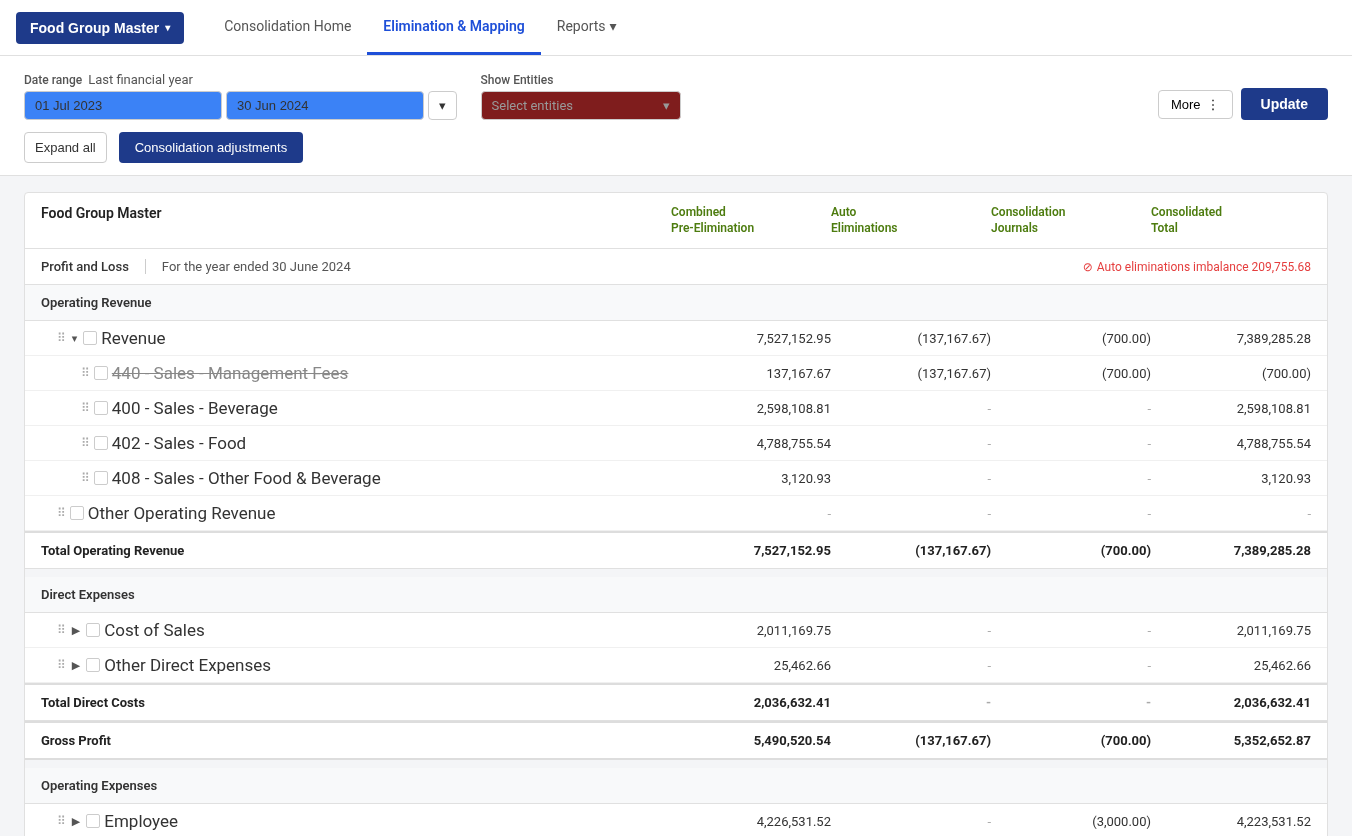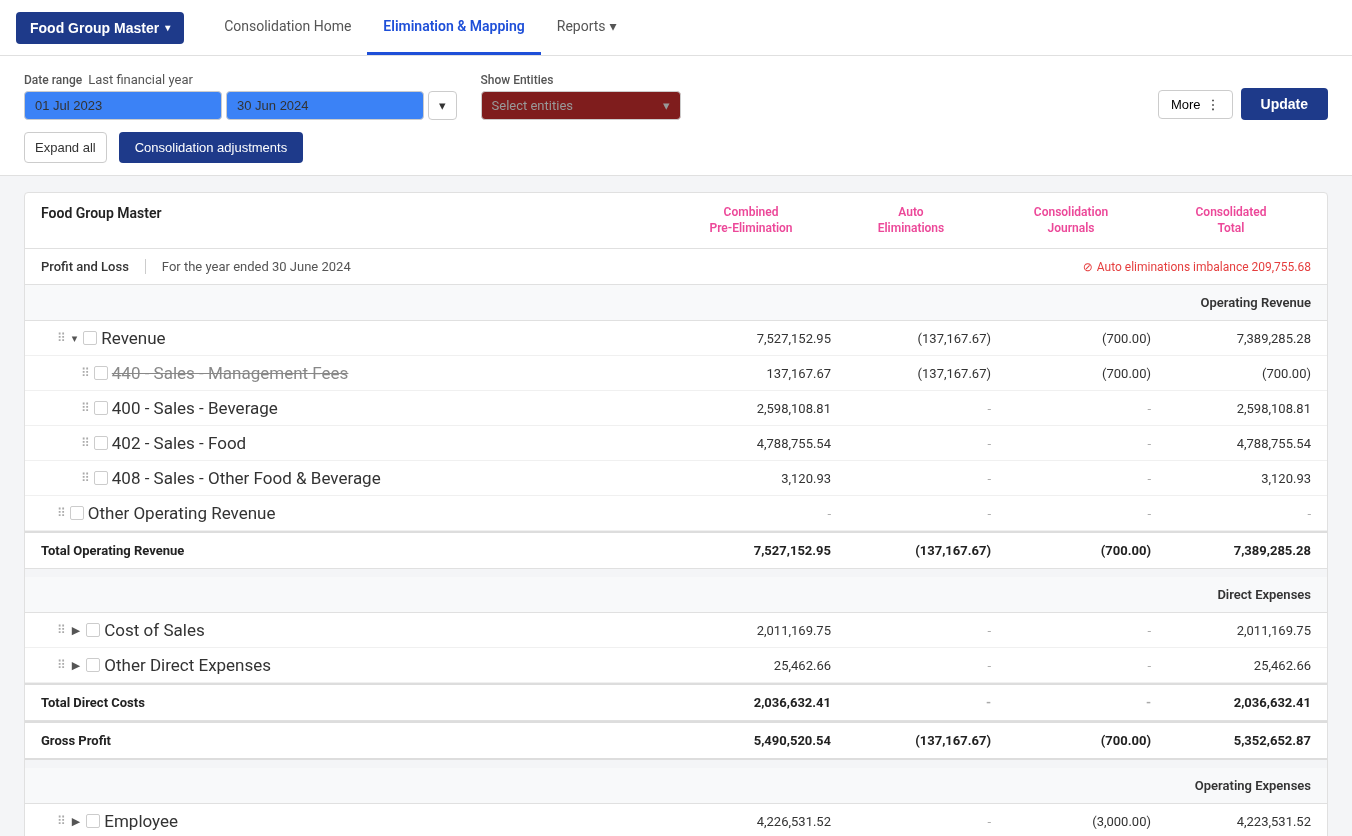--- a/index.html
+++ b/index.html
@@ -30,25 +30,25 @@
     .expand-btn { border: 1px solid #ccc; border-radius: 4px; padding: 7px 10px; background: #fff; cursor: pointer; font-size: 13px; color: #333; }
     .consolidation-btn { background: #1e3a8a; color: #fff; border: none; border-radius: 4px; padding: 8px 16px; font-size: 13px; font-weight: 500; cursor: pointer; }
 
     
     .main-content { padding: 16px 24px; }
     .report-container { background: #fff; border: 1px solid #e0e0e0; border-radius: 4px; }
 
     
     .report-header { display: grid; grid-template-columns: 1fr 160px 160px 160px 160px; padding: 12px 16px; border-bottom: 1px solid #e0e0e0; }
     .report-title { font-size: 14px; font-weight: 600; color: #222; }
-    .col-header { text-align: center; font-size: 12px; font-weight: 600; color: #ec4899; line-height: 1.3; }
+    .col-header { text-align: left; font-size: 12px; font-weight: 600; color: #4d7c0f; line-height: 1.3; }
     .pl-label { font-size: 13px; color: #333; font-weight: 500; }
 
     
-    .section-header { background: #f8f9fa; padding: 10px 16px; font-size: 13px; font-weight: 600; color: #333; border-bottom: 1px solid #e0e0e0; text-align: right; }
+    .section-header { background: #f8f9fa; padding: 10px 16px; font-size: 13px; font-weight: 600; color: #333; border-bottom: 1px solid #e0e0e0; }
 
     
     .data-row { display: grid; grid-template-columns: 1fr 160px 160px 160px 160px; padding: 7px 16px; border-bottom: 1px solid #f0f0f0; align-items: center; }
     .row-indent1 { padding-left: 32px; }
     .row-indent2 { padding-left: 56px; }
     .drag-handle { color: #aaa; font-size: 12px; cursor: grab; }
     .chevron-btn { background: none; border: none; cursor: pointer; color: #555; font-size: 11px; padding: 2px; }
     .checkbox { width: 14px; height: 14px; border: 1px solid #ccc; border-radius: 2px; cursor: pointer; flex-shrink: 0; }
     .row-name { font-size: 17px; color: #333; }
     .row-name.strikethrough { text-decoration: line-through; color: #888; }

